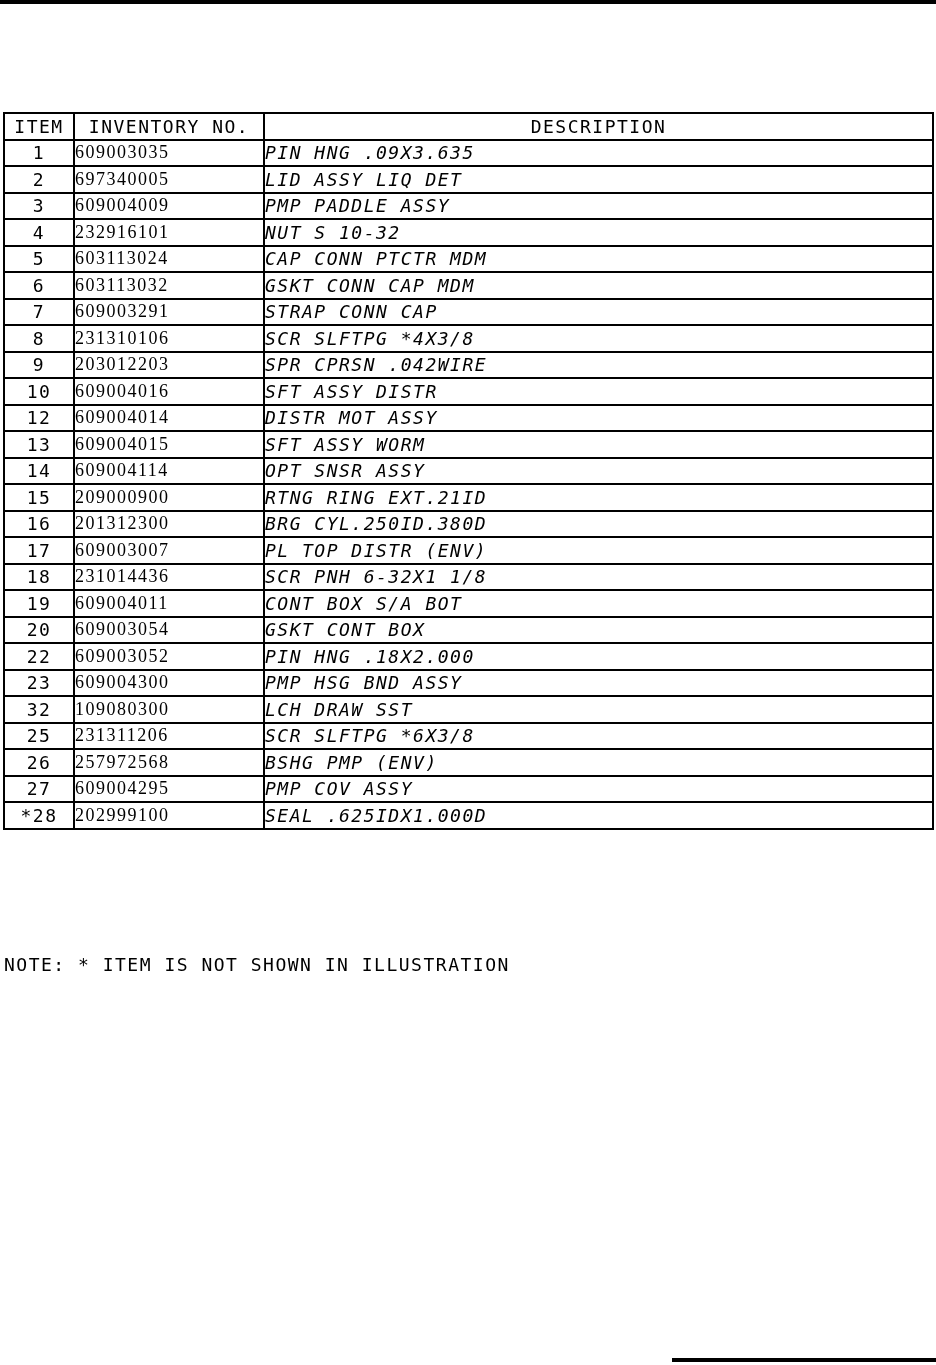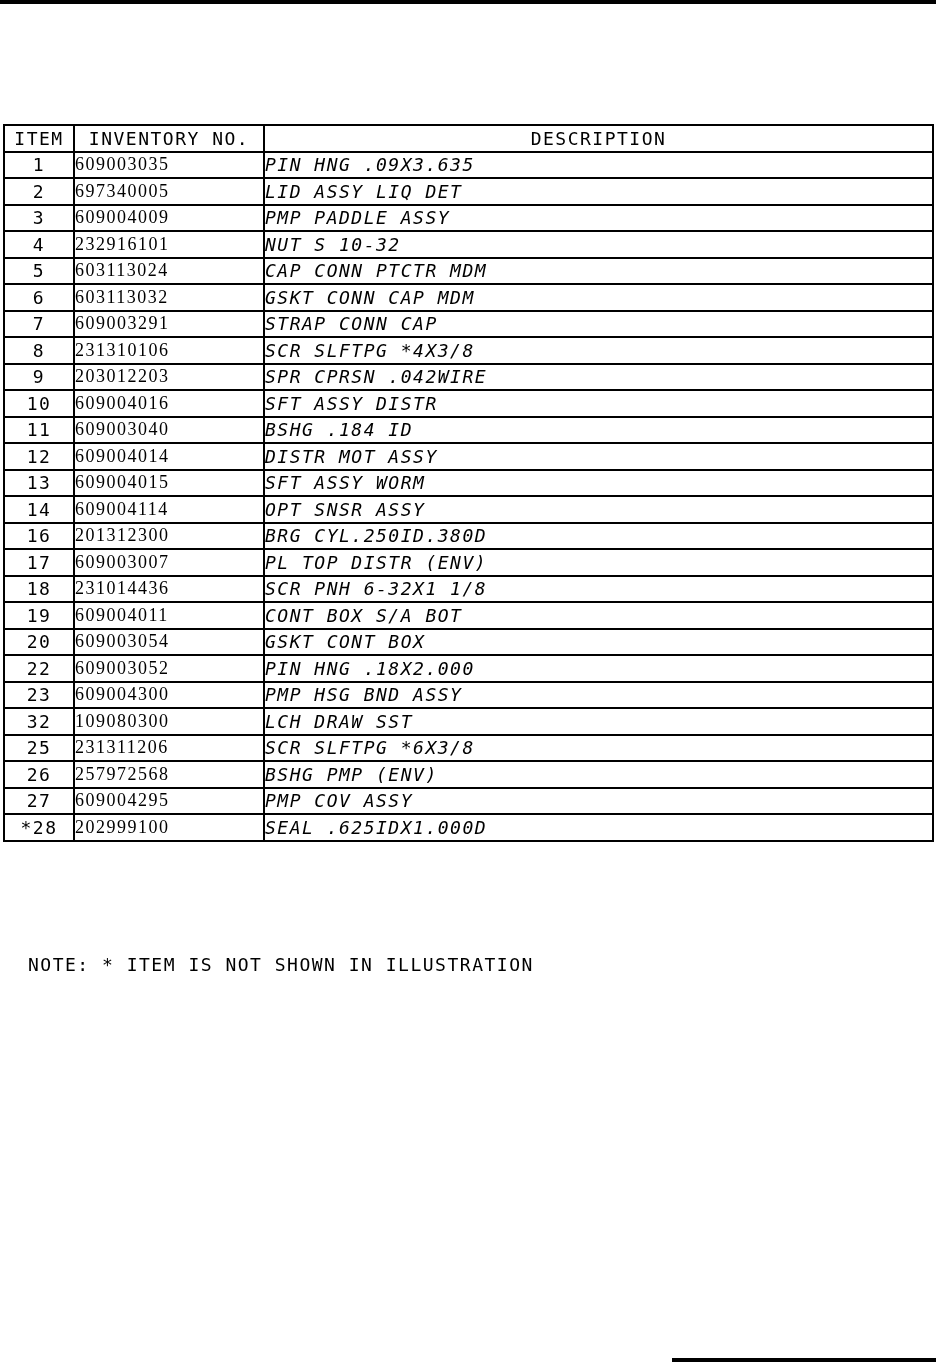--- a/index.html
+++ b/index.html
@@ -19,21 +19,21 @@
     background: #000000;
   }
   .bottom-rule {
     position: absolute;
     top: 1358px; left: 672px;
     width: 264px; height: 4px;
     background: #000000;
   }
   table.parts {
     position: absolute;
-    top: 124px; left: 3px;
+    top: 112px; left: 3px;
     width: 929px;
     border-collapse: collapse;
     table-layout: fixed;
   }
   table.parts th, table.parts td {
     border: 2px solid #000000;
     height: 26.5px;
     font-size: 18px;
     font-weight: normal;
     letter-spacing: 1.5px;
@@ -48,21 +48,20 @@
   table.parts th { text-align: center; }
   td.item-cell { text-align: center; }
   td.inventory-cell { text-align: left; padding-left: 11px; font-family: Liberation Serif, serif; }
   td.description-cell { text-align: left; padding-left: 12px; font-style: italic; }
   .note {
     position: absolute;
     top: 954px; left: 4px;
     font-size: 18px;
     letter-spacing: 1.5px;
     white-space: nowrap;
-    margin-left: 24px;
   }
 </style>
 </head>
 <body>
 
 <div class="top-rule"></div>
 
 <table class="parts">
   <colgroup>
     <col class="c-item">
@@ -121,40 +120,40 @@
         <td class="item-cell">9</td>
         <td class="inventory-cell">203012203</td>
         <td class="description-cell">SPR CPRSN .042WIRE</td>
       </tr>
       <tr>
         <td class="item-cell">10</td>
         <td class="inventory-cell">609004016</td>
         <td class="description-cell">SFT ASSY DISTR</td>
       </tr>
       <tr>
-        <td class="item-cell">11</td>
-        <td class="inventory-cell">609003040</td>
-        <td class="description-cell">BSHG .184 ID</td>
-      </tr>
-      <tr>
         <td class="item-cell">12</td>
         <td class="inventory-cell">609004014</td>
         <td class="description-cell">DISTR MOT ASSY</td>
       </tr>
       <tr>
         <td class="item-cell">13</td>
         <td class="inventory-cell">609004015</td>
         <td class="description-cell">SFT ASSY WORM</td>
       </tr>
       <tr>
         <td class="item-cell">14</td>
         <td class="inventory-cell">609004114</td>
         <td class="description-cell">OPT SNSR ASSY</td>
       </tr>
       <tr>
+        <td class="item-cell">15</td>
+        <td class="inventory-cell">209000900</td>
+        <td class="description-cell">RTNG RING EXT.21ID</td>
+      </tr>
+      <tr>
         <td class="item-cell">16</td>
         <td class="inventory-cell">201312300</td>
         <td class="description-cell">BRG CYL.250ID.380D</td>
       </tr>
       <tr>
         <td class="item-cell">17</td>
         <td class="inventory-cell">609003007</td>
         <td class="description-cell">PL TOP DISTR (ENV)</td>
       </tr>
       <tr>

